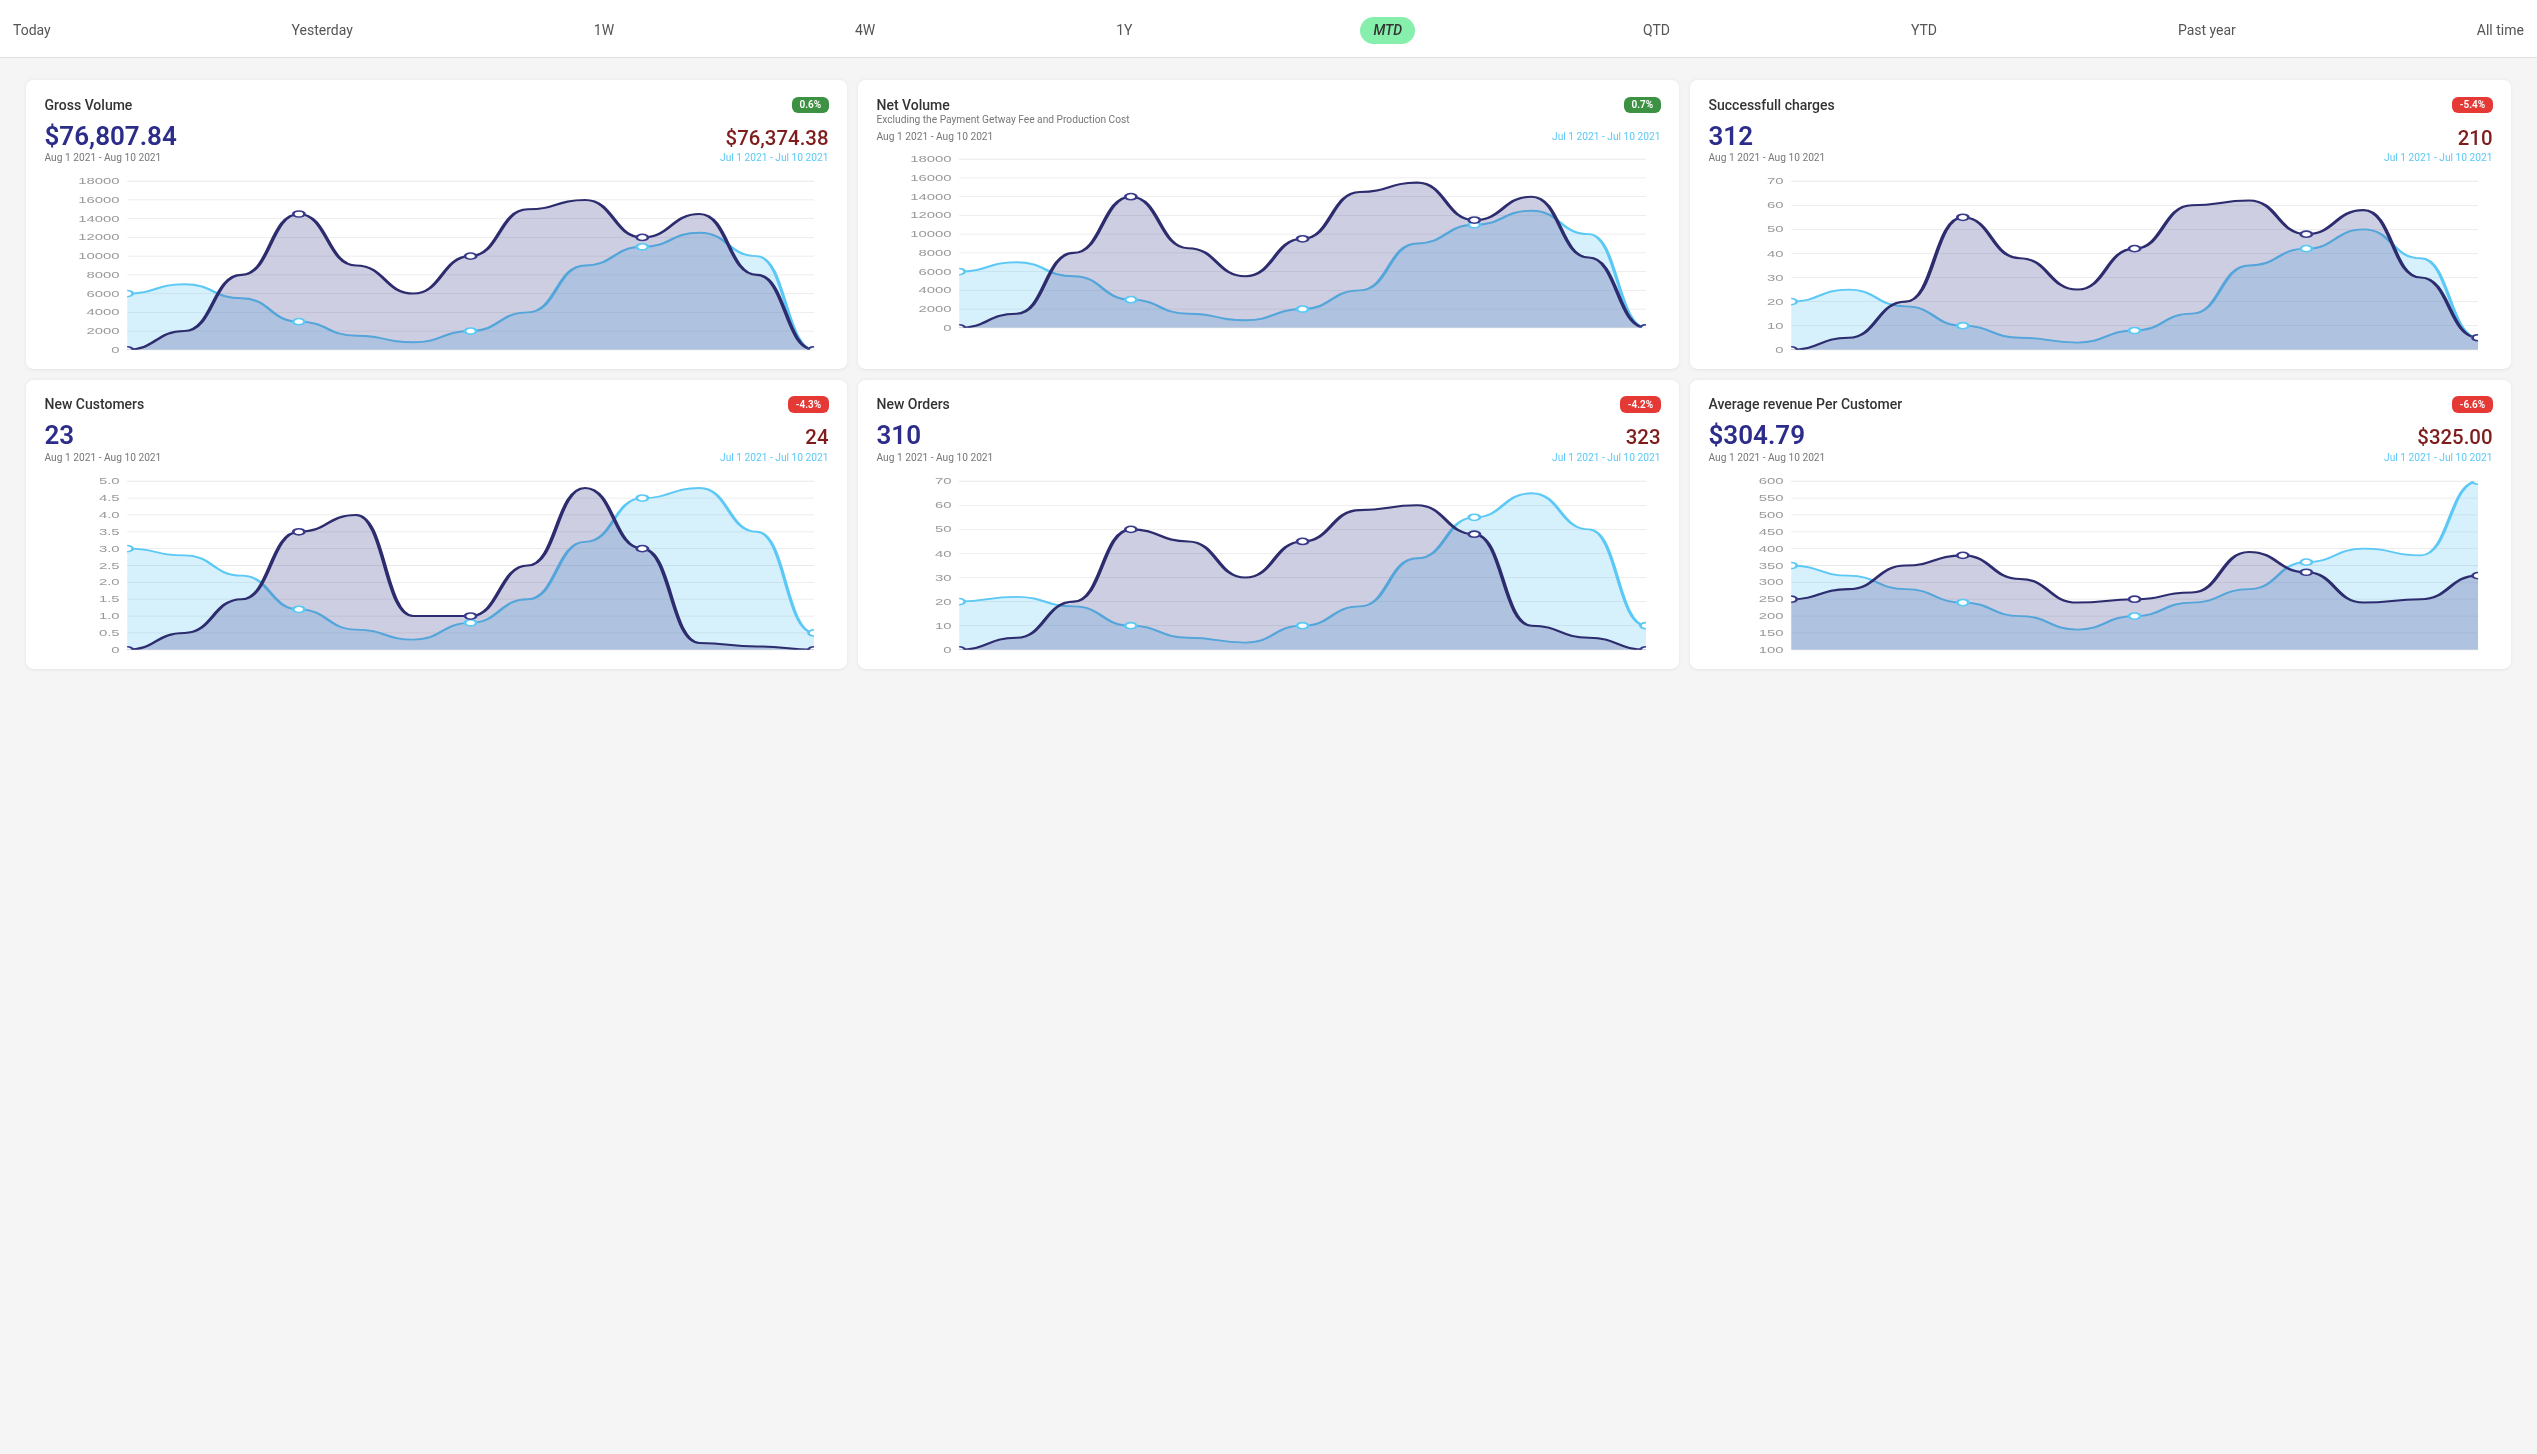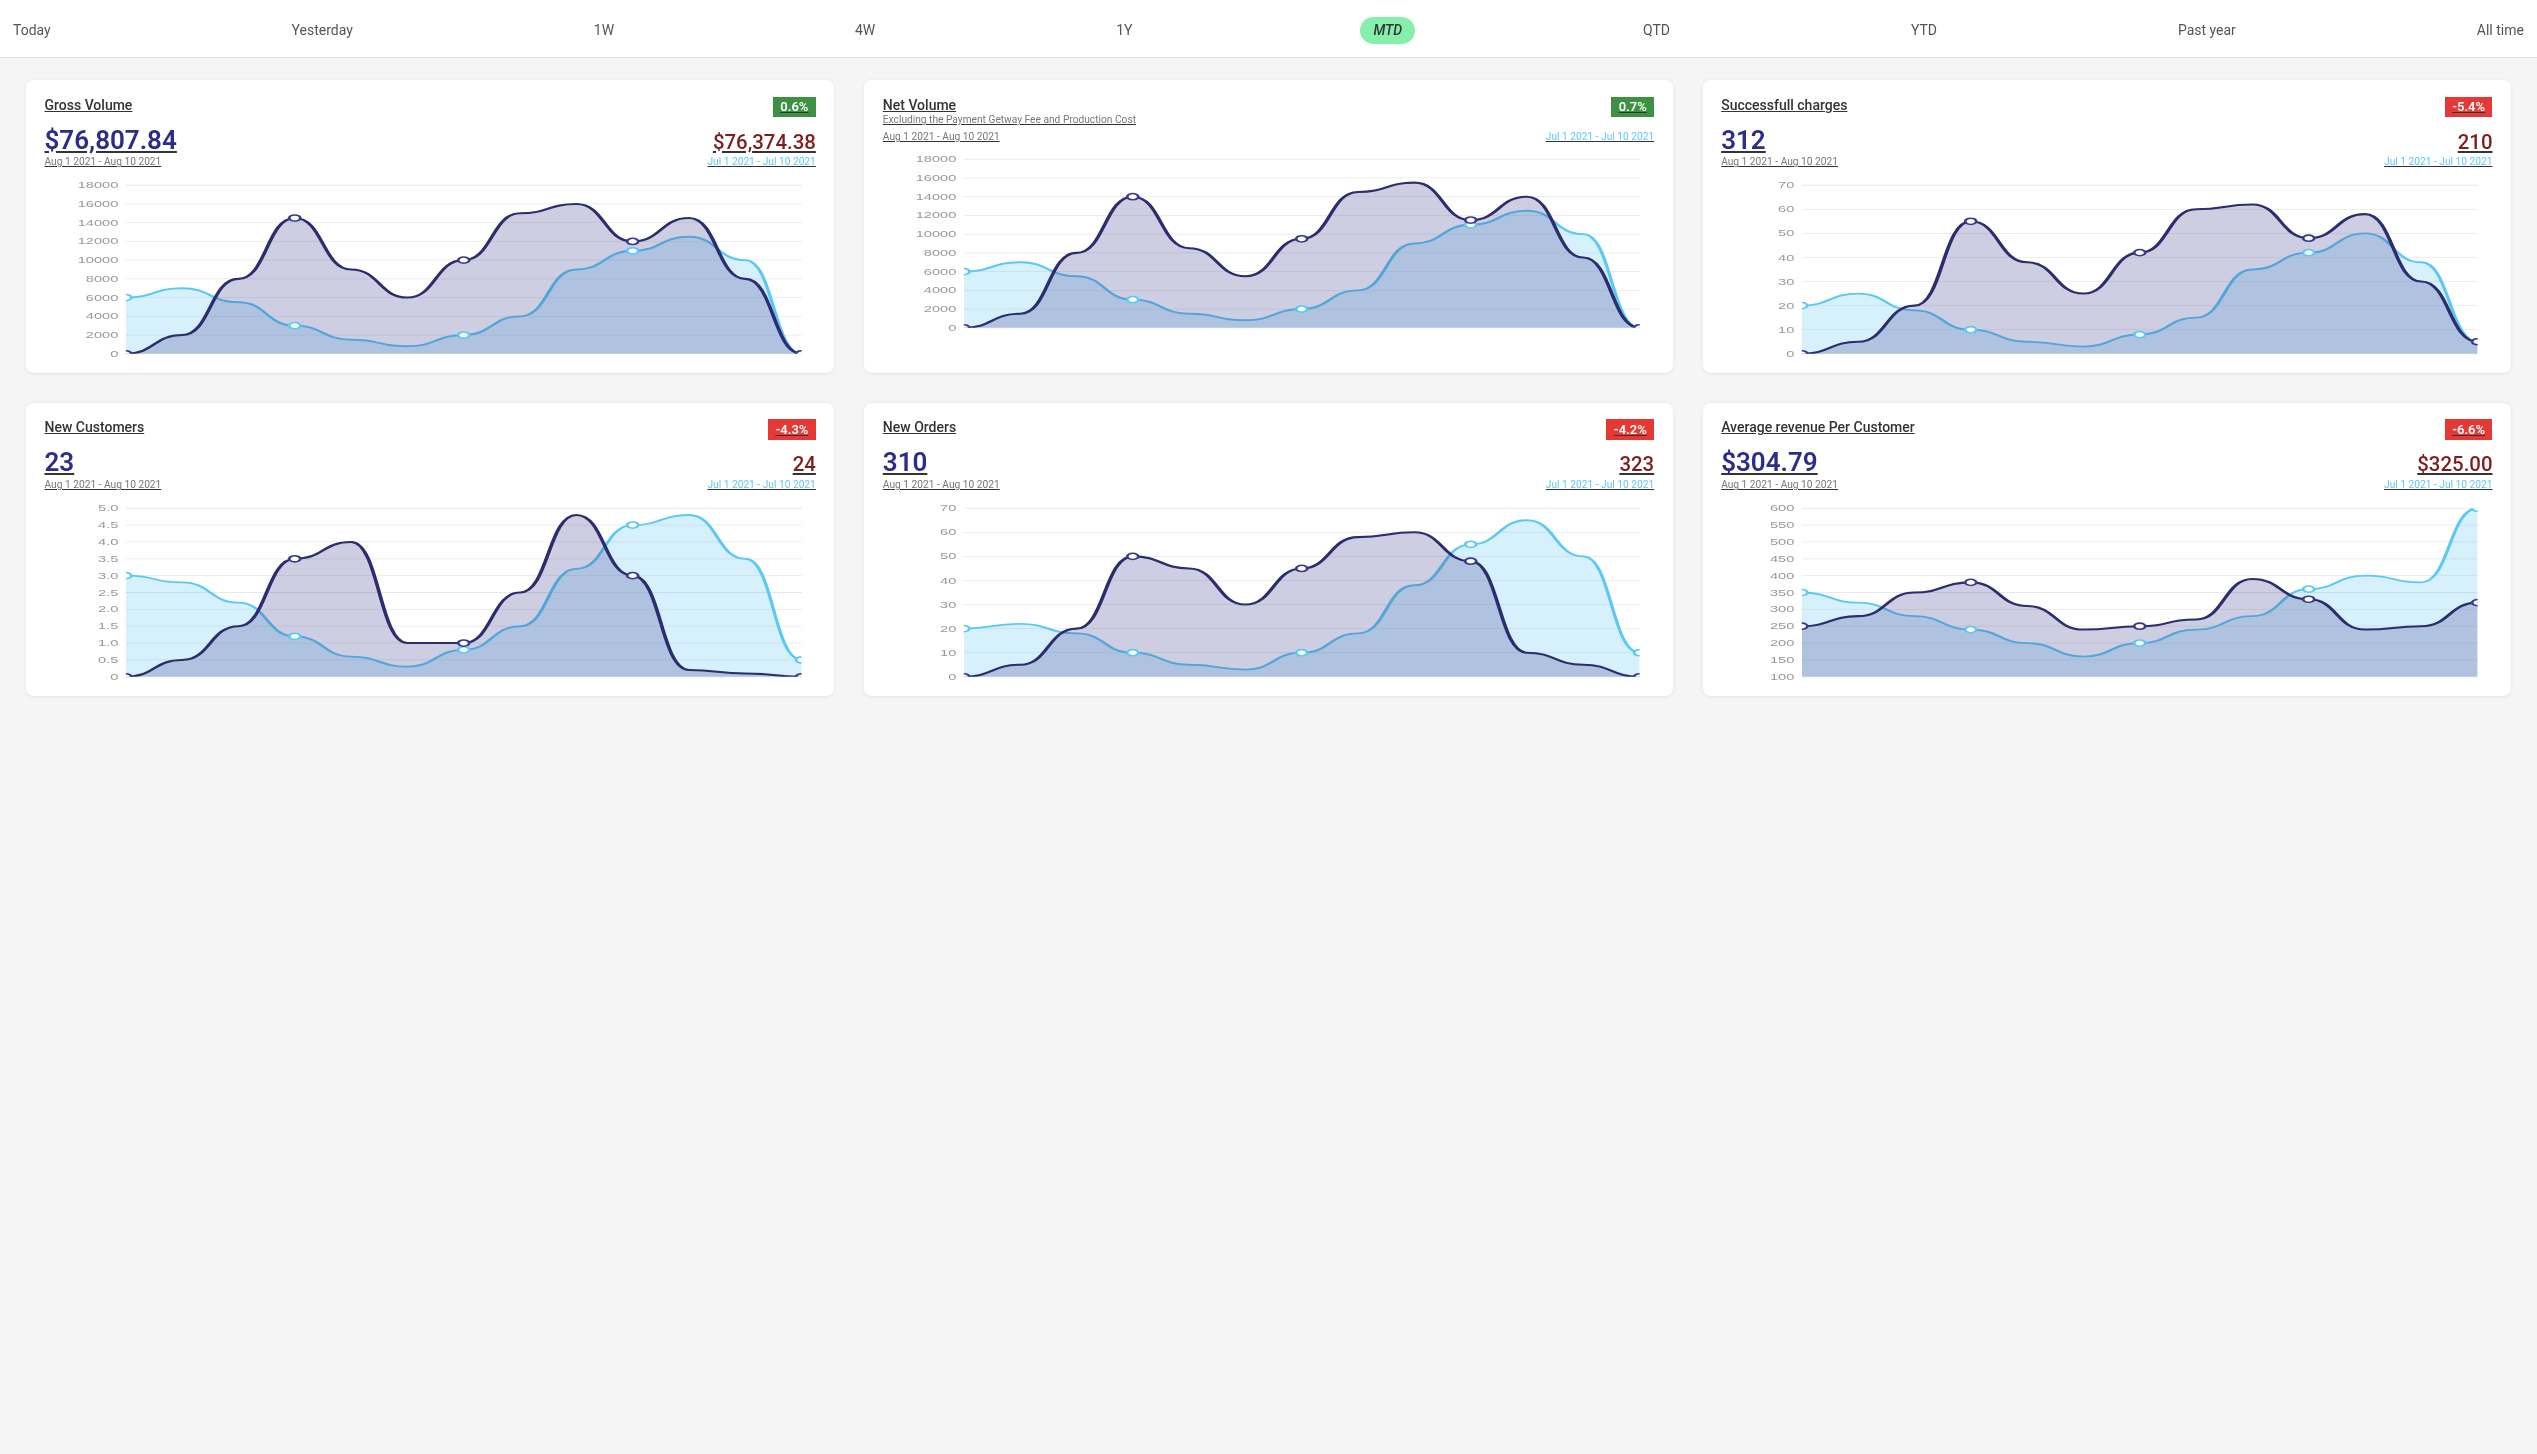--- a/index.html
+++ b/index.html
@@ -26,22 +26,21 @@
     .nav-item.active {
       background: #86efac;
       color: #333;
       font-weight: 500;
       font-style: italic;
     }
     .dashboard {
       padding: 22px 26px;
       display: grid;
       grid-template-columns: 1fr 1fr 1fr;
-      gap: 30px;
-      text-decoration: underline;
+      gap: 11px;
     }
     .card {
       background: #fff;
       border-radius: 7.4px;
       padding: 16.7px 18.5px 11px;
       box-shadow: 0 0.9px 3.7px rgba(0,0,0,0.07);
       overflow: hidden;
     }
     .card-header {
       display: flex;
@@ -53,23 +52,23 @@
       font-size: 14px;
       color: #333;
       font-weight: 500;
     }
     .card-subtitle {
       font-size: 10.2px;
       color: #777;
       margin-top: 1.9px;
     }
     .badge {
-      font-size: 13px;
+      font-size: 10px;
       padding: 2.8px 7.4px;
-      border-radius: 0;
+      border-radius: 6px;
       font-weight: 600;
       color: #fff;
     }
     .badge-green { background: #3d9142; }
     .badge-red { background: #e53935; }
     .metrics-row {
       display: flex;
       justify-content: space-between;
       align-items: baseline;
       margin-top: 7.4px;

